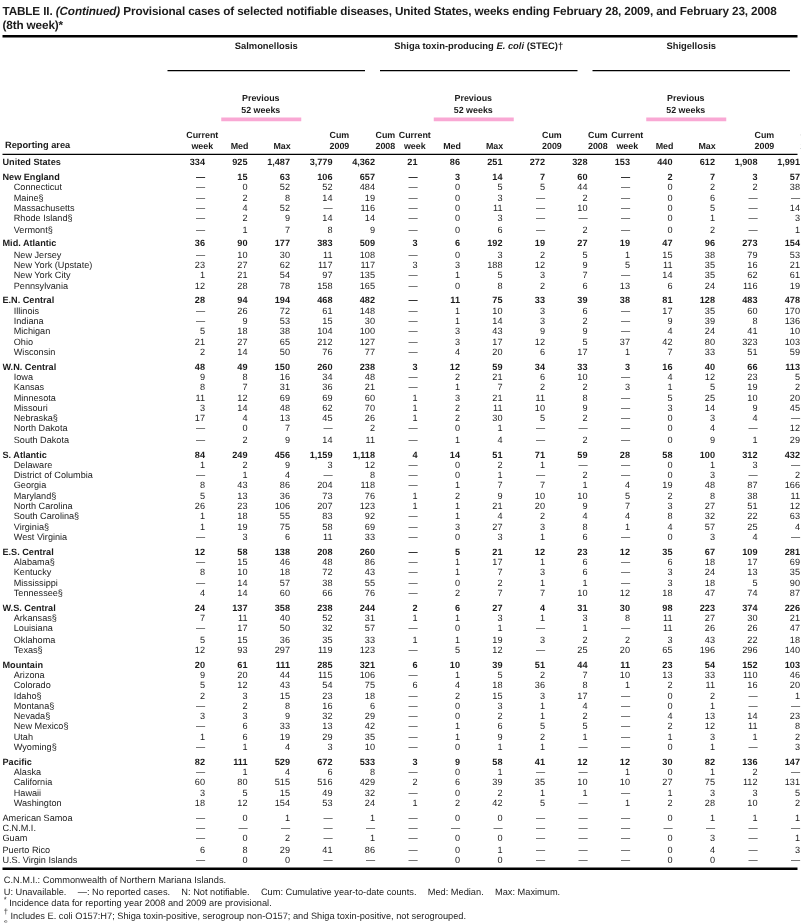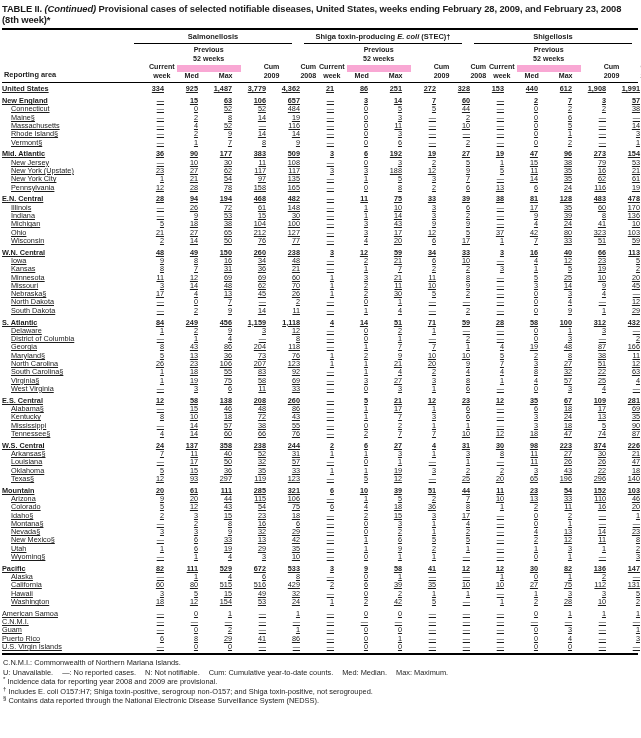--- a/index.html
+++ b/index.html
@@ -15,34 +15,34 @@
   .title i { font-style:italic; }
   .title-rule { border-top:2.5px solid #000; margin-top:3px; }
 
   
   .hdr { display:flex; padding-top:2px; }
   .hdr-left { width:128px; display:flex; align-items:flex-end; }
   .hdr-left .lbl { font-weight:bold; font-size:7.4px; padding:0 0 1px 2px; }
   .hgroup { width:170px; }
   .gname {
     text-align:center; font-weight:bold; font-size:7.5px; line-height:9.5px;
-    border-bottom:1px solid #000; margin:0 6px 2px 6px; padding-bottom:1px;
+    border-bottom:1px solid #000; margin:0 6px 2px 6px; padding-bottom:14px;
     white-space:nowrap;
   }
   .gname i { font-style:italic;margin-top:16px; }
   .hcols { display:flex; align-items:flex-end; font-weight:bold; font-size:7.1px; line-height:8.8px; text-align:center; }
   .hc34 { width:34px;margin-left:21px; }
   .hc68 { width:68px; }
-  .prevlab { border-bottom:7px solid #f9a8d4; margin:0 2px; padding-bottom:1px; }
+  .prevlab { border-bottom:3px solid #f9a8d4; margin:16px 2px; padding-bottom:1px; }
   .medmax { display:flex; }
   .medmax span { width:34px; }
   .hdr-rule { border-top:1.5px solid #000; margin-top:2px; }
 
   
-  table.data { border-collapse:collapse; table-layout:fixed; width:638px; margin-top:2px;text-decoration:underline; }
+  table.data { border-collapse:collapse; table-layout:fixed; width:638px; margin-top:2px; }
   table.data td {
     font-size:7.3px; line-height:8.3px; white-space:nowrap;
     padding:0; vertical-align:bottom;
   }
   td.area { width:128px; text-align:left; padding-left:2px; overflow:hidden; }
   td.num  { width:34px; text-align:right; padding-right:6px; }
   tr.us td, tr.region td { font-weight:bold; }
   tr.state td.area { padding-left:9px; }
   tr.gap td { padding-top:3.5px; }
 

